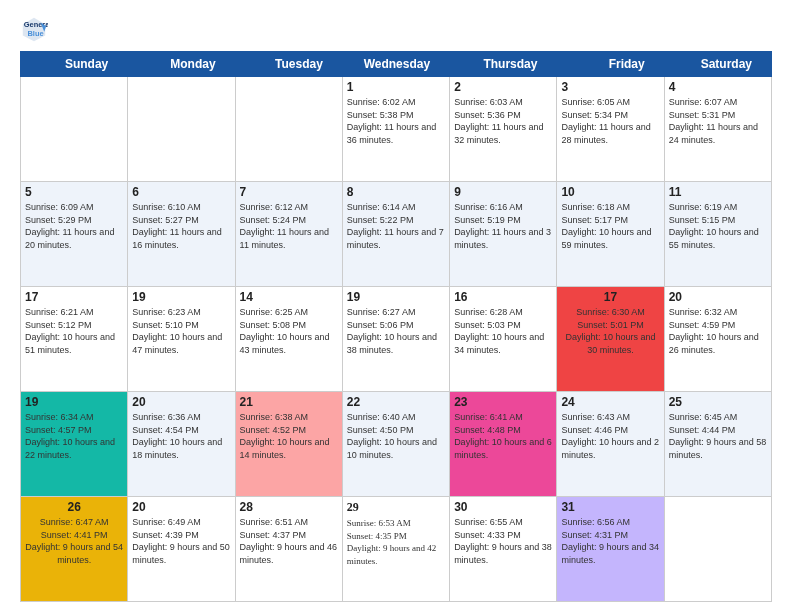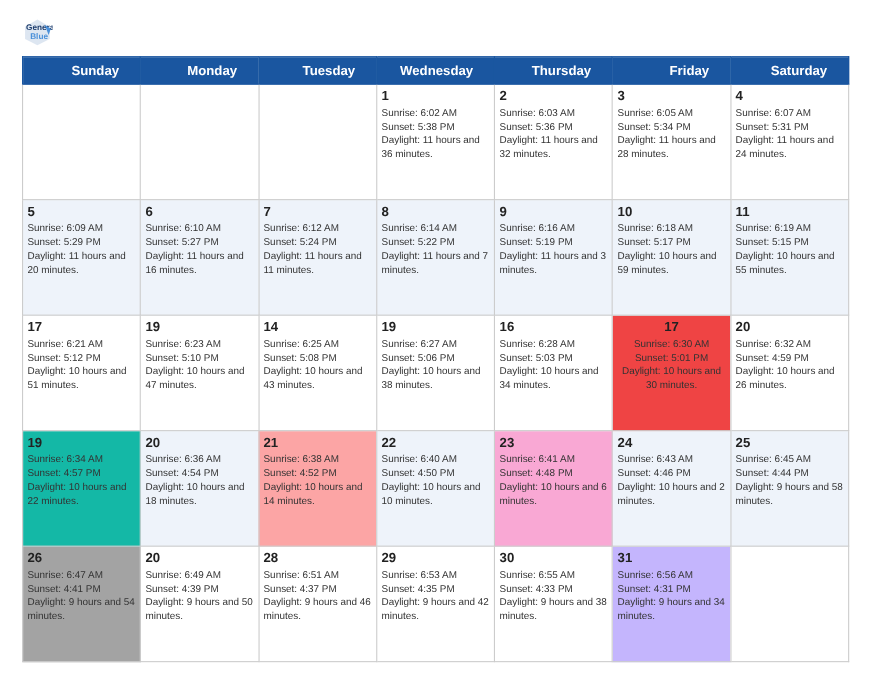--- a/index.html
+++ b/index.html
@@ -230,47 +230,47 @@
             <div class="cell-content">Sunrise: 6:36 AM<br>Sunset: 4:54 PM<br>Daylight: 10 hours and 18 minutes.</div>
           </td>
           <td style="background-color: #fca5a5;">
             <div class="day-number">21</div>
             <div class="cell-content">Sunrise: 6:38 AM<br>Sunset: 4:52 PM<br>Daylight: 10 hours and 14 minutes.</div>
           </td>
           <td style="background-color: rgb(238, 243, 250);">
             <div class="day-number">22</div>
             <div class="cell-content">Sunrise: 6:40 AM<br>Sunset: 4:50 PM<br>Daylight: 10 hours and 10 minutes.</div>
           </td>
-          <td style="background-color: #f9a8d4; margin-top: 36px;">
+          <td style="background-color: #ec4899; margin-top: 36px;">
             <div class="day-number">23</div>
             <div class="cell-content">Sunrise: 6:41 AM<br>Sunset: 4:48 PM<br>Daylight: 10 hours and 6 minutes.</div>
           </td>
           <td style="background-color: rgb(238, 243, 250);">
             <div class="day-number">24</div>
             <div class="cell-content">Sunrise: 6:43 AM<br>Sunset: 4:46 PM<br>Daylight: 10 hours and 2 minutes.</div>
           </td>
           <td style="background-color: rgb(238, 243, 250);">
             <div class="day-number">25</div>
             <div class="cell-content">Sunrise: 6:45 AM<br>Sunset: 4:44 PM<br>Daylight: 9 hours and 58 minutes.</div>
           </td>
         </tr>
         <tr>
-          <td style="background-color: #a3a3a3;">
+          <td style="background-color: #eab308; text-align: center;">
             <div class="day-number">26</div>
             <div class="cell-content">Sunrise: 6:47 AM<br>Sunset: 4:41 PM<br>Daylight: 9 hours and 54 minutes.</div>
           </td>
           <td style="background-color: rgb(255, 255, 255);">
             <div class="day-number">20</div>
             <div class="cell-content">Sunrise: 6:49 AM<br>Sunset: 4:39 PM<br>Daylight: 9 hours and 50 minutes.</div>
           </td>
           <td style="background-color: rgb(255, 255, 255);">
             <div class="day-number">28</div>
             <div class="cell-content">Sunrise: 6:51 AM<br>Sunset: 4:37 PM<br>Daylight: 9 hours and 46 minutes.</div>
           </td>
-          <td style="background-color: rgb(255, 255, 255);">
+          <td style="background-color: rgb(255, 255, 255); font-family: Liberation Serif, serif;">
             <div class="day-number">29</div>
             <div class="cell-content">Sunrise: 6:53 AM<br>Sunset: 4:35 PM<br>Daylight: 9 hours and 42 minutes.</div>
           </td>
           <td style="background-color: rgb(255, 255, 255);">
             <div class="day-number">30</div>
             <div class="cell-content">Sunrise: 6:55 AM<br>Sunset: 4:33 PM<br>Daylight: 9 hours and 38 minutes.</div>
           </td>
           <td style="background-color: #c4b5fd;">
             <div class="day-number">31</div>
             <div class="cell-content">Sunrise: 6:56 AM<br>Sunset: 4:31 PM<br>Daylight: 9 hours and 34 minutes.</div>

